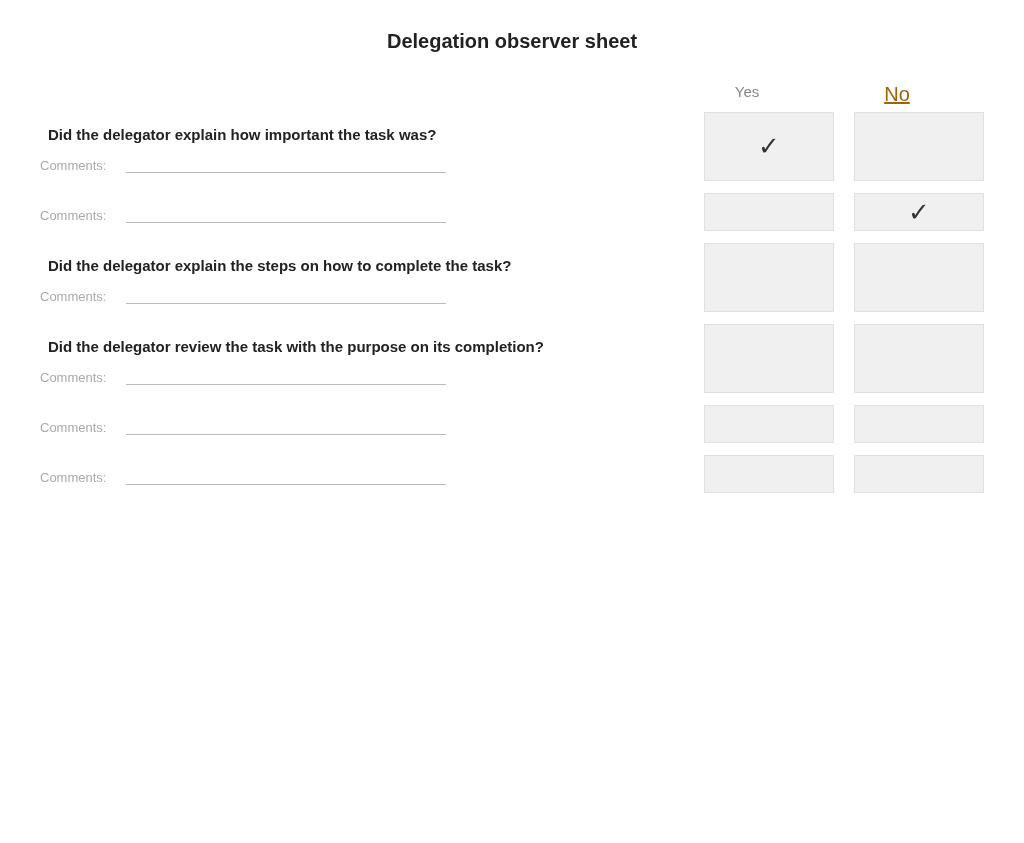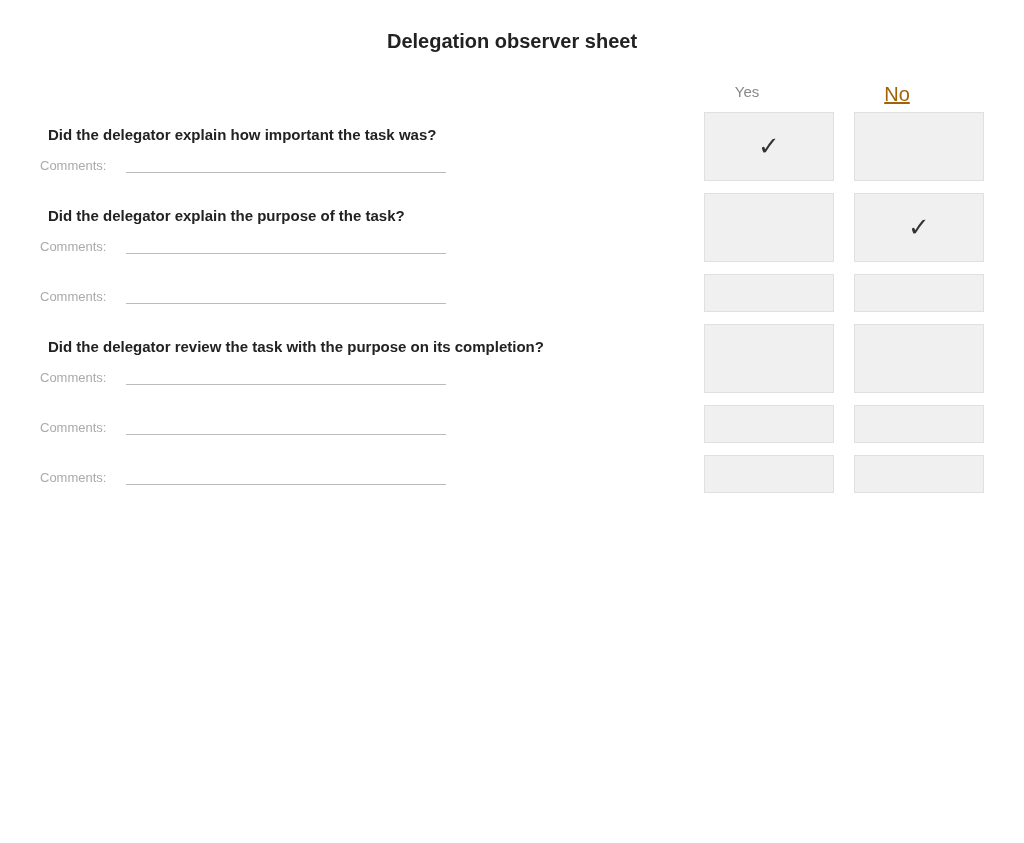--- a/index.html
+++ b/index.html
@@ -139,33 +139,33 @@
           <input class="comments-underline" type="text" style="">
         </div>
       </div>
       <div class="yes-box">
         <span class="checkmark">✓</span>
       </div>
       <div class="no-box"></div>
     </div>
     <div class="row">
       <div class="question-area">
-        <div class="question-text">Did the delegator explain the purpose of the task?</div>
         <div class="comments-line">
           <span>Comments:</span>
           <input class="comments-underline" type="text" style="">
         </div>
       </div>
       <div class="yes-box"></div>
       <div class="no-box">
         <span class="checkmark">✓</span>
       </div>
     </div>
     <div class="row">
       <div class="question-area">
+        <div class="question-text">Did the delegator explain the steps on how to complete the task?</div>
         <div class="comments-line">
           <span>Comments:</span>
           <input class="comments-underline" type="text" style="">
         </div>
       </div>
       <div class="yes-box"></div>
       <div class="no-box"></div>
     </div>
     <div class="row">
       <div class="question-area">

